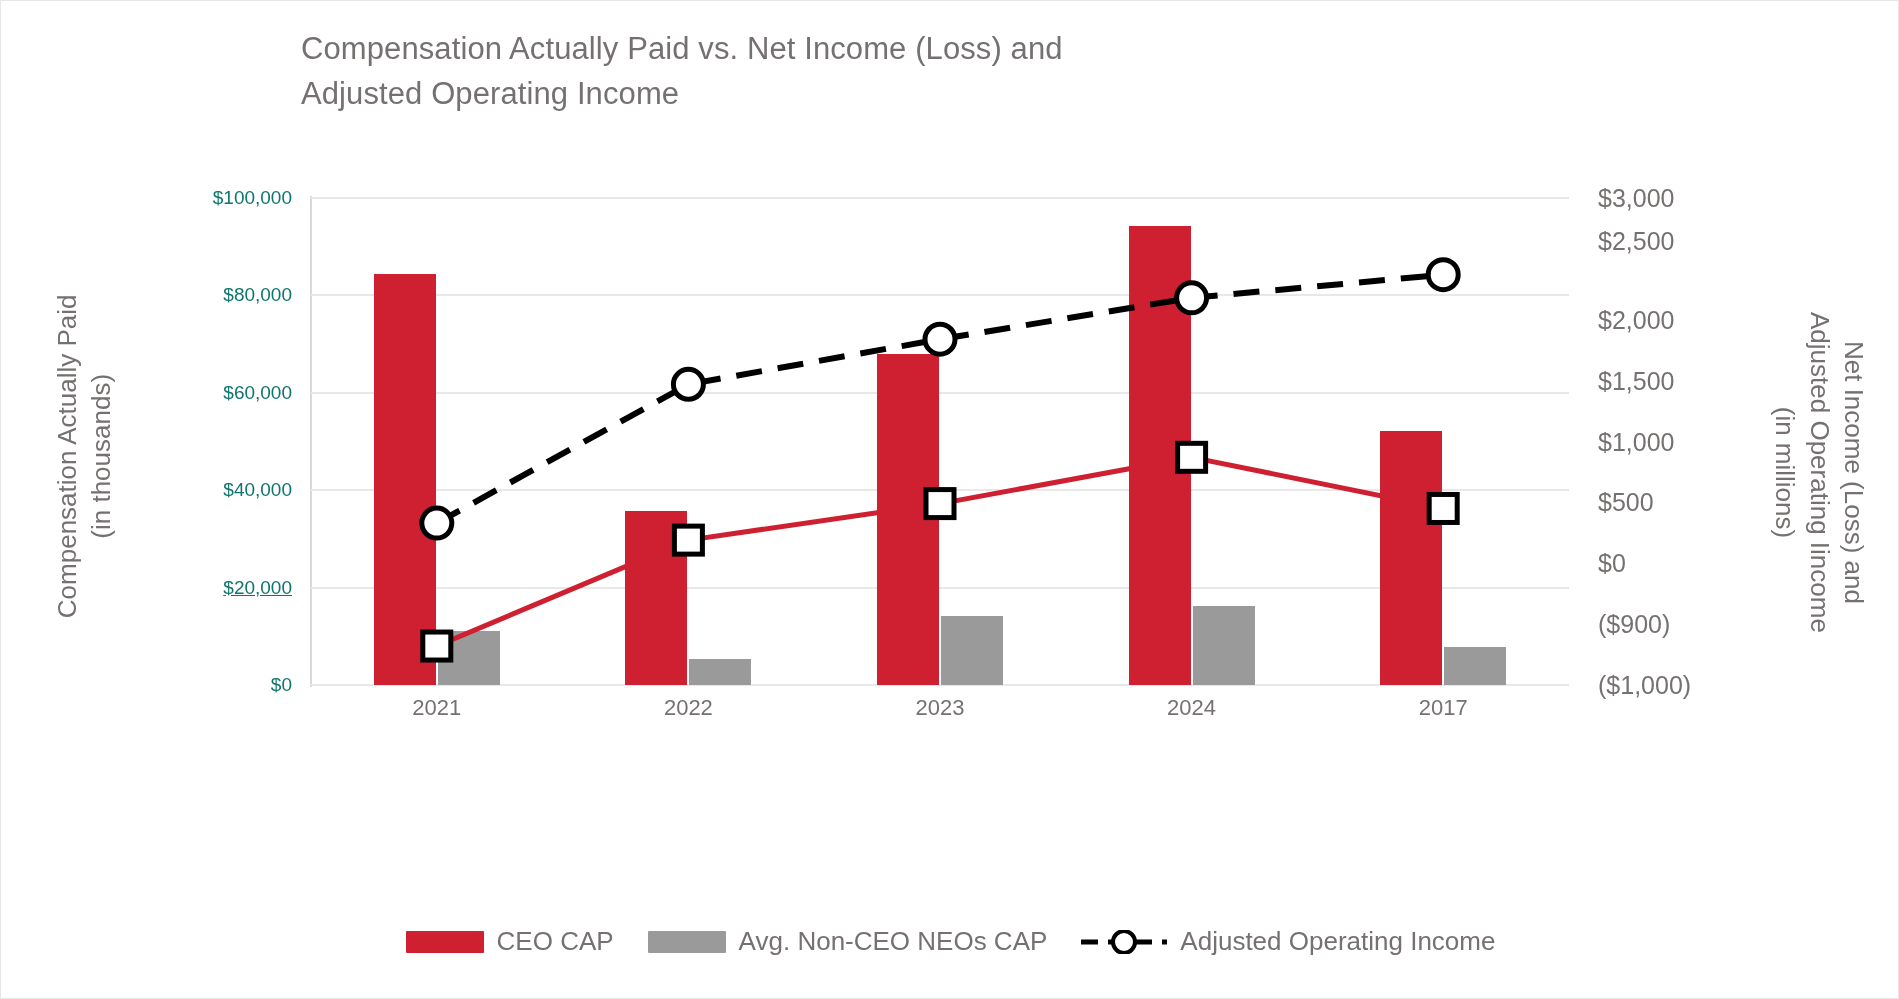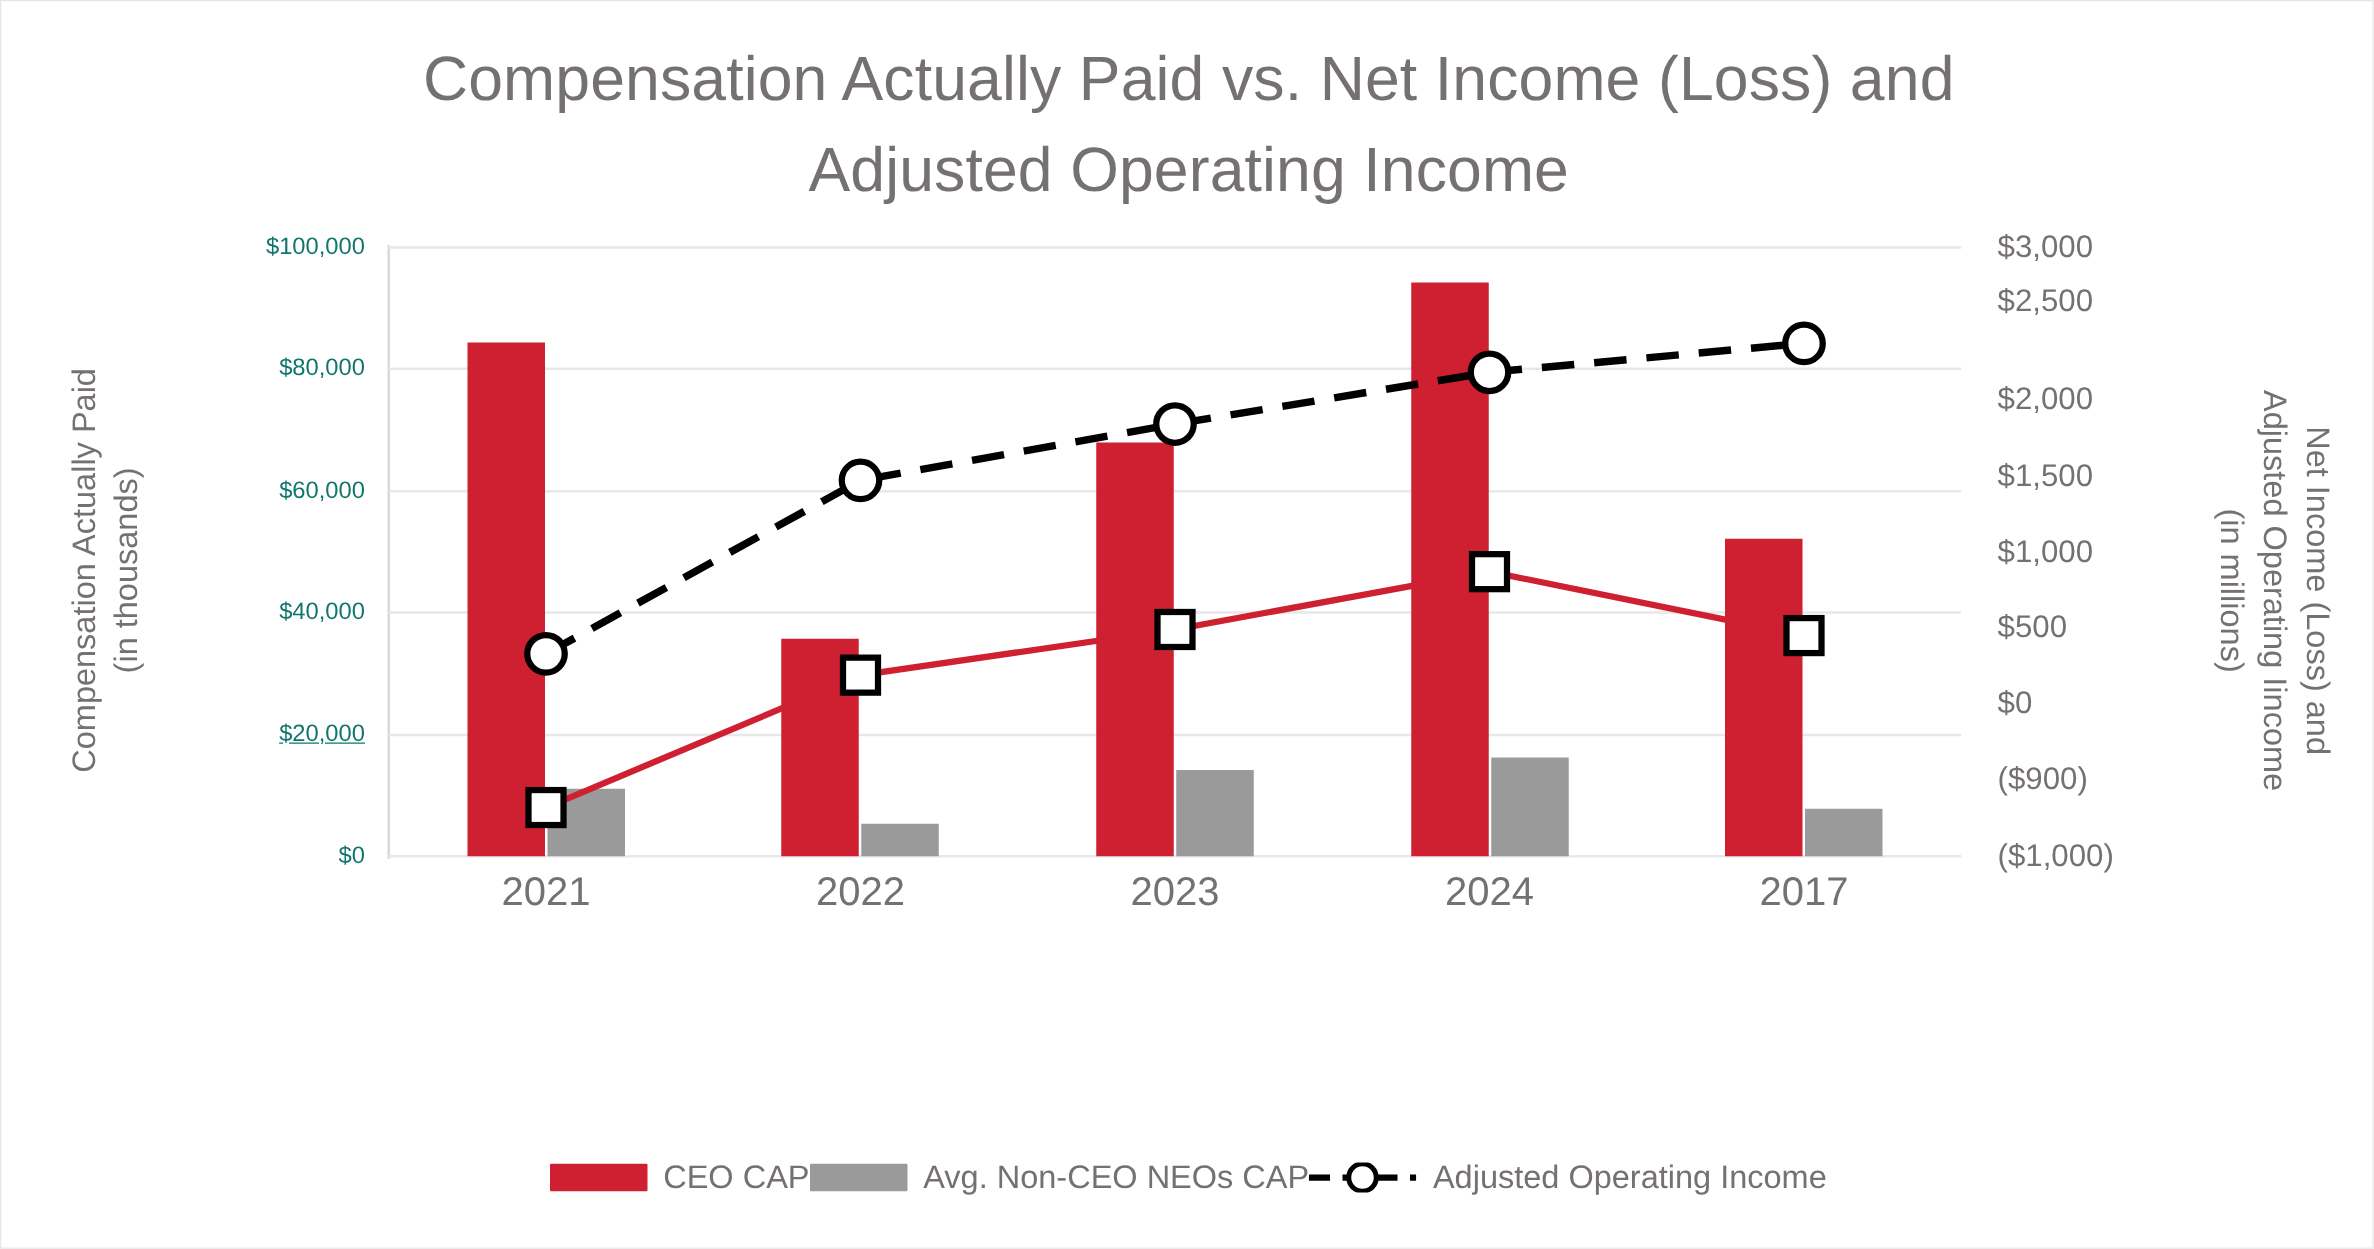--- a/index.html
+++ b/index.html
@@ -21,23 +21,23 @@
     background: #ffffff;
     border: 1px solid #e6e6e6;
   }
 
   
   #chart-title {
     position: absolute;
     left: 300px;
     top: 26px;
     width: 1300px;
-    text-align: center;
-    color: #767171;
-    font-size: 50px;
+    text-align: left;
+    color: #767171;
+    font-size: 31px;
     line-height: 1.45;
     font-weight: 400;
     letter-spacing: .1px;
     white-space: pre-line;
   }
 
   
   .axis-title {
     position: absolute;
     color: #767171;
@@ -102,21 +102,21 @@
     color: #767171;
     font-size: 25px;
     transform: translateY(-50%);
   }
   .tick-x {
     position: absolute;
     top: 694px;
     width: 252px;
     text-align: center;
     color: #767171;
-    font-size: 32px;
+    font-size: 22px;
   }
 
   
   .bar {
     position: absolute;
     bottom: 0;
   }
   .bar-ceo  { background: #ce2030; }
   .bar-neo  { background: #9a9a9a; }
 
@@ -131,20 +131,21 @@
 
   
   #legend {
     position: absolute;
     left: 0;
     top: 925px;
     width: 1899px;
     display: flex;
     justify-content: center;
     align-items: center;
+    gap: 34px;
   }
   .legend-item {
     display: flex;
     align-items: center;
     gap: 13px;
   }
   .legend-label {
     color: #767171;
     font-size: 26px;
     white-space: nowrap;

